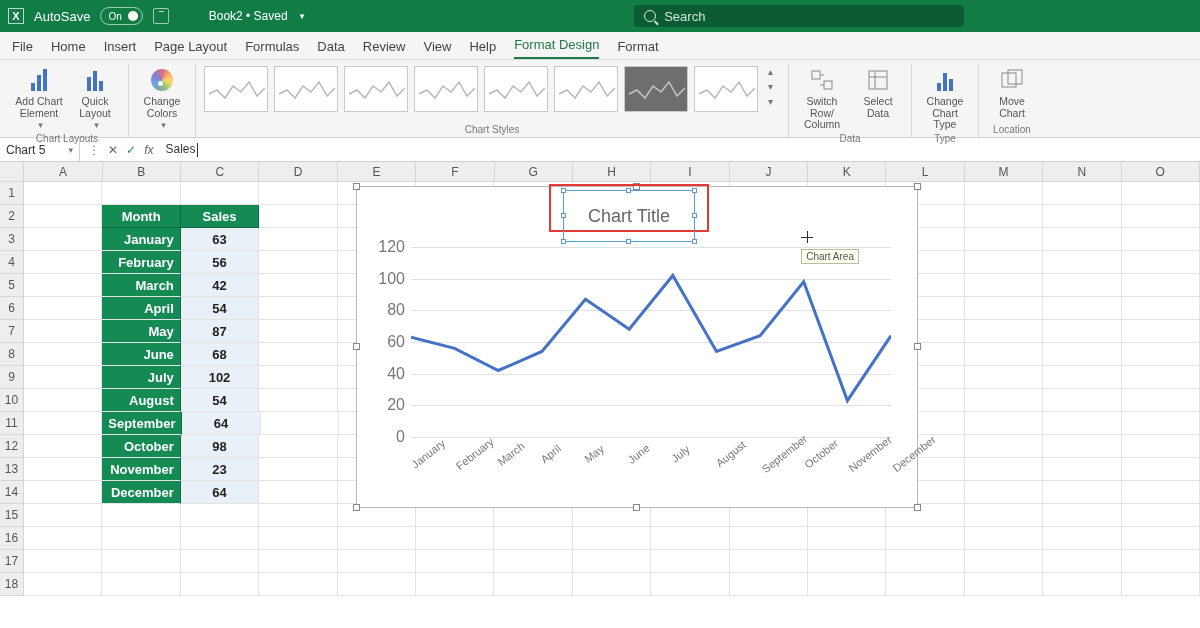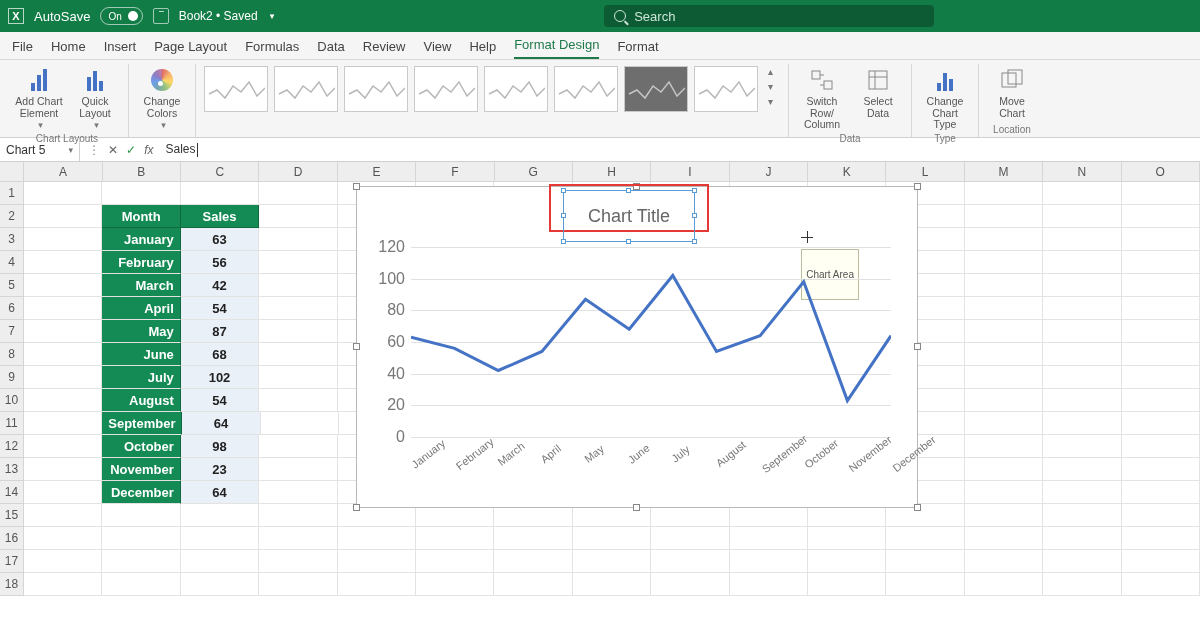--- a/index.html
+++ b/index.html
@@ -5,21 +5,21 @@
 * { box-sizing: border-box; font-family: "Segoe UI", Arial, sans-serif; }
 body { margin: 0; background: #fff; font-size: 13px; color: #333; width: 1200px; height: 628px; overflow: hidden; }
 
 
 .titlebar { background: #127c46; height: 32px; display: flex; align-items: center; color: #fff; padding: 0 8px; gap: 10px; }
 .x-logo { width:16px; height:16px; display:flex; align-items:center; justify-content:center; font-weight:bold; font-size:11px; border:1px solid rgba(255,255,255,.7); }
 .autosave-pill { display:flex; align-items:center; gap:6px; border:1px solid rgba(255,255,255,.6); border-radius:10px; height:18px; padding:0 4px 0 7px; font-size:10px; }
 .autosave-dot { width:10px; height:10px; background:#fff; border-radius:50%; }
 .save-icon { width:16px; height:16px; border:1px solid rgba(255,255,255,.6); border-radius:2px; position:relative; }
 .save-icon:before { content:""; position:absolute; top:2px; left:5px; width:5px; border-top:1px solid rgba(255,255,255,.7); }
-.doc-title { font-size:12px; }
+.doc-title { font-size:12px;margin-left:30px; }
 .searchbox { margin-left: 320px; background:#0c5b34; height:22px; width:330px; border-radius:4px; display:flex; align-items:center; padding:0 10px; gap:8px; color:#cfe6d9; font-size:13px; }
 .search-glass { width:12px; height:12px; border:1.5px solid #cfe6d9; border-radius:50%; position:relative; }
 .search-glass:after { content:""; position:absolute; width:5px; height:1.5px; background:#cfe6d9; bottom:-2px; right:-4px; transform:rotate(45deg); }
 
 
 .tabs { background:#f5f5f5; height:28px; border-bottom:1px solid #d8d8d8; display:flex; align-items:flex-end; padding:0 12px; gap:18px; font-size:13px; color:#444; }
 .tab { padding-bottom:5px; cursor:pointer; }
 .tab.active { color:#1f7a4a; border-bottom:2px solid #1f7a4a; font-weight:500; }
 
 
@@ -67,21 +67,21 @@
 .sh { position:absolute; width:5px; height:5px; border:1px solid #5a9bd3; background:#fff; }
 .sh.tl{top:-3px;left:-3px}.sh.tr{top:-3px;right:-3px}.sh.bl{bottom:-3px;left:-3px}.sh.br{bottom:-3px;right:-3px}
 .sh.t{top:-3px;left:50%;margin-left:-3px}.sh.b{bottom:-3px;left:50%;margin-left:-3px}
 .sh.l{left:-3px;top:50%;margin-top:-3px}.sh.r{right:-3px;top:50%;margin-top:-3px}
 
 .tooltip { position:absolute; right:58px; top:44px; font-size:10px; color:#555; }
 .move-cursor { width:14px; height:14px; position:relative; display:inline-block; }
 .move-cursor:before,.move-cursor:after{content:"";position:absolute;background:#333;}
 .move-cursor:before{left:6px;top:0;width:1px;height:12px}
 .move-cursor:after{top:6px;left:0;height:1px;width:12px}
-.tiplabel { background:#fffff3; border:1px solid #bdbd9e; padding:19px 4px; font-size:10px; margin-top:2px; display:inline-block; }
+.tiplabel { background:#fffff3; border:1px solid #bdbd9e; padding:1px 4px; font-size:10px; margin-top:2px; display:inline-block; }
 
 .plot { position:absolute; left:20px; top:56px; width:520px; height:256px; }
 .ylab { position:absolute; left:0; font-size:16px; color:#777; width:28px; text-align:right; transform:translateY(-50%); }
 .gridline { position:absolute; left:34px; right:6px; border-top:1px solid #e1e1e1; }
 .xlab { position:absolute; font-size:11px; color:#777; transform:rotate(-38deg); transform-origin:center top; white-space:nowrap; }
 .line-svg { position:absolute; left:34px; top:0; }
 
 
 .palette-circ { width:22px; height:22px; border-radius:50%; background:conic-gradient(#e06666,#f6b26b,#ffd966,#93c47d,#76a5af,#6d9eeb,#8e7cc3,#c27ba0); position:relative; }
 .palette-circ:after{content:"";position:absolute;left:7px;top:12px;width:5px;height:5px;border-radius:50%;background:#fff}
@@ -208,20 +208,21 @@
           <svg width="58" height="30">
             <polyline points="2,20 10,16 18,24 26,12 34,18 42,8 50,22 58,14" fill="none" stroke="#888" stroke-width="1.5"></polyline>
           </svg>
         </div>
         <div style="width: 16px; display: flex; flex-direction: column; justify-content: center; color: rgb(119, 119, 119); font-size: 10px; gap: 4px; padding-left: 4px;">
           <span>▴</span>
           <span>▾</span>
           <span>▾</span>
         </div>
       </div>
+    <div class="group-label">Chart Styles</div>
   </div>
   <div class="group">
     <div class="group-body">
       <div class="big-btn">
         <div class="glyph">
             <svg width="24" height="22">
               <rect x="2" y="2" width="8" height="8" fill="none" stroke="#888"></rect>
               <rect x="14" y="12" width="8" height="8" fill="none" stroke="#888"></rect>
               <path d="M10 6 L14 6 M14 16 L10 16" stroke="#888"></path>
             </svg>

